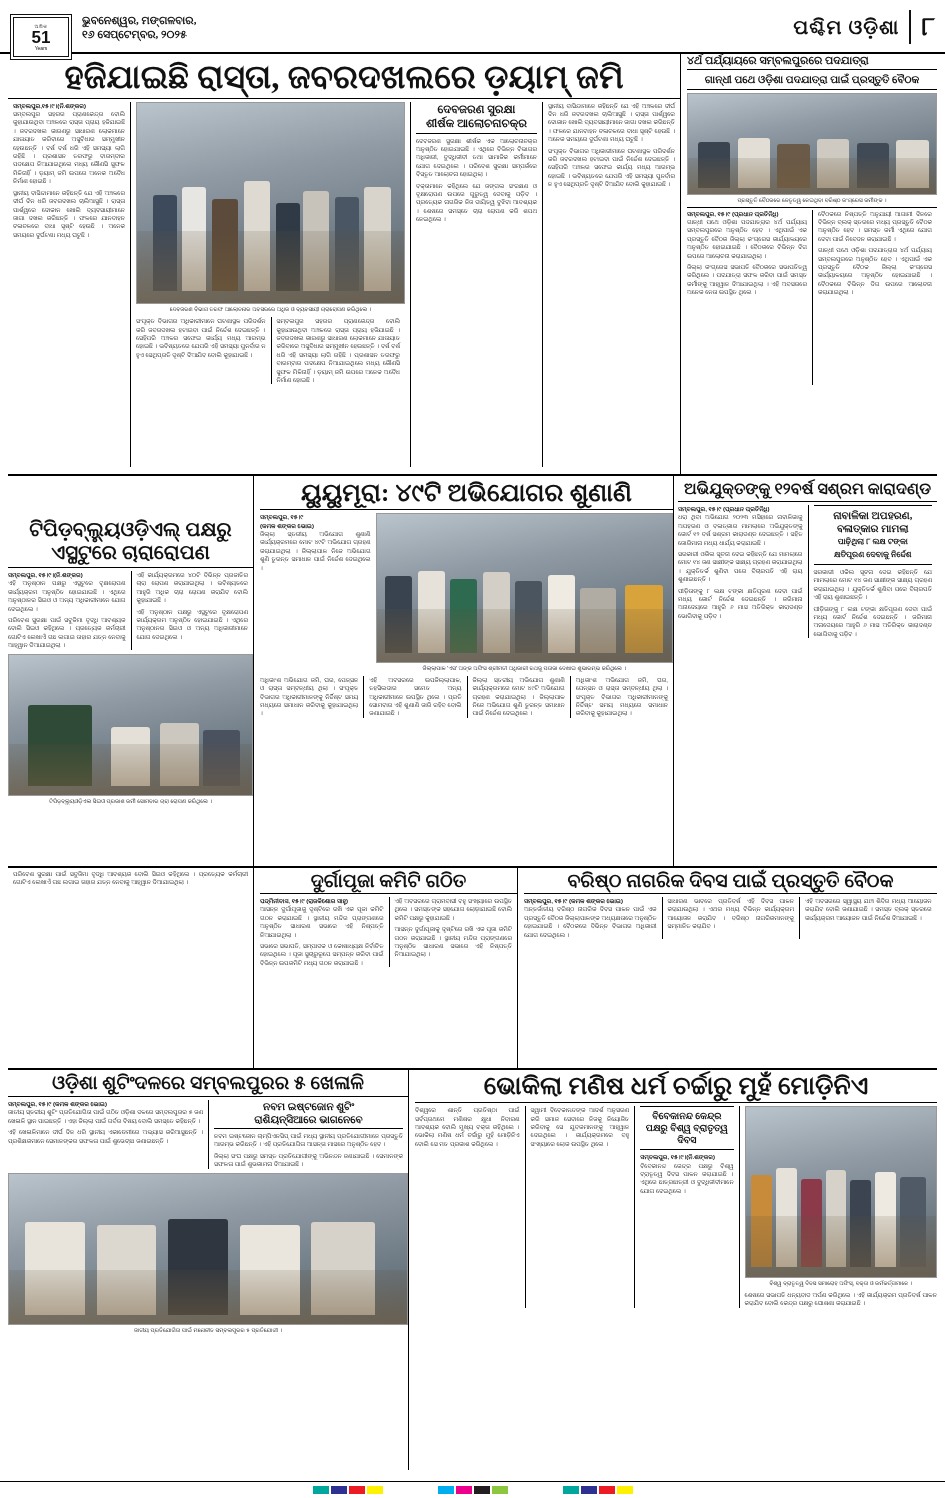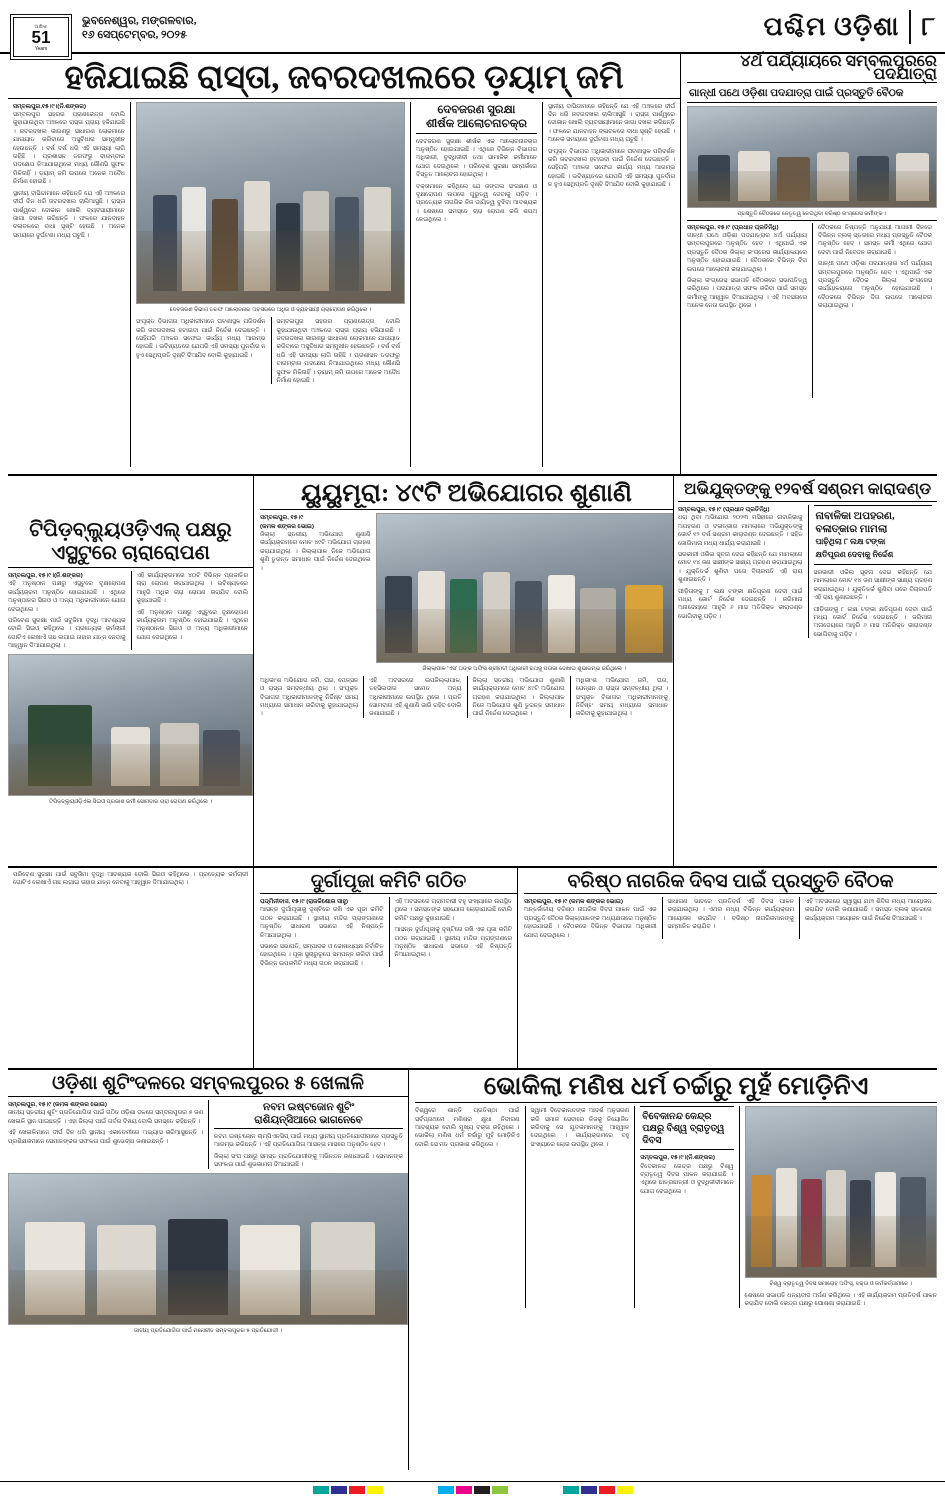--- a/index.html
+++ b/index.html
@@ -9,21 +9,21 @@
   
   .masthead{display:flex;align-items:center;justify-content:space-between;padding:6px 10px 4px 10px;border-bottom:2px solid #000;height:54px;box-sizing:border-box;}
   .mast-left{display:flex;align-items:center;gap:10px;}
   .logo-badge{width:60px;height:44px;border:1px solid #111;display:flex;flex-direction:column;align-items:center;justify-content:center;position:relative;background:#fff;margin-top:20px;}
   .logo-badge .lb-top{font-size:5px;letter-spacing:.5px;}
   .logo-badge .lb-num{font-size:17px;font-weight:bold;line-height:15px;}
   .logo-badge .lb-sub{font-size:5px;}
   .logo-badge:before{content:"";position:absolute;inset:2px;border:1px solid #111;}
   .mast-date{font-size:11px;line-height:14px;font-family:"Liberation Serif",serif;font-weight:bold;}
   .mast-right{display:flex;align-items:center;gap:10px;}
-  .mast-title{font-size:26px;font-weight:bold;font-family:"Liberation Serif",serif;letter-spacing:1px;}
+  .mast-title{font-size:20px;font-weight:bold;font-family:"Liberation Serif",serif;letter-spacing:1px;}
   .mast-sep{width:2px;height:34px;background:#111;}
   .mast-pageno{font-size:26px;font-weight:bold;font-family:"Liberation Serif",serif;}
 
   
   .rule{border-top:1px solid #000;}
   .thickrule{border-top:2px solid #000;}
   .hl{font-family:"Liberation Serif",serif;font-weight:bold;line-height:1.05;}
   .body-text{font-size:6.1px;line-height:8.4px;text-align:justify;font-family:"Liberation Sans",sans-serif;color:#1a1a1a;}
   .dateline{font-size:6.1px;font-weight:bold;line-height:8.4px;}
   .cap{font-size:5.6px;text-align:center;line-height:7.5px;padding:2px 2px 0 2px;}
@@ -33,21 +33,21 @@
 
   
   .band{padding:0 8px;box-sizing:border-box;}
   .cols{display:flex;}
   .col{padding:0 5px;box-sizing:border-box;}
   .vline{border-left:1px solid #000;}
 
   .lead-hl{font-size:33px;text-align:center;padding:6px 0 3px;}
   .sec-hl{font-size:25px;text-align:center;padding:4px 0 3px;}
   .sec-hl-sm{font-size:19px;text-align:center;padding:3px 0 2px;}
-  .boxhl{border-top:1px solid #000;border-bottom:1px solid #000;text-align:left;font-family:"Liberation Serif",serif;font-weight:bold;font-size:10.5px;line-height:13px;padding:3px 2px;margin:2px 0 3px;}
+  .boxhl{border-top:1px solid #000;border-bottom:1px solid #000;text-align:center;font-family:"Liberation Serif",serif;font-weight:bold;font-size:10.5px;line-height:13px;padding:3px 2px;margin:2px 0 3px;}
 
   .footer-bar{position:absolute;left:0;bottom:0;width:945px;height:16px;border-top:1px solid #000;display:flex;align-items:center;justify-content:center;gap:3px;}
   .swatch{width:16px;height:8px;}
   .seg{display:flex;gap:2px;margin:0 26px;}
 </style>
 </head>
 <body>
 
 <div class="page">
 
@@ -111,21 +111,21 @@
           <div class="body-text" style="margin-top:3px;">ବକ୍ତାମାନେ କହିଥିଲେ ଯେ ଜଙ୍ଗଲ ସଂରକ୍ଷଣ ଓ ବୃକ୍ଷରୋପଣ ଉପରେ ଗୁରୁତ୍ୱ ଦେବାକୁ ପଡ଼ିବ । ପ୍ରତ୍ୟେକ ନାଗରିକ ନିଜ ଦାୟିତ୍ୱ ବୁଝିବା ଆବଶ୍ୟକ । ଶେଷରେ ସମସ୍ତେ ଚାରା ରୋପଣ କରି ଶପଥ ନେଇଥିଲେ ।</div>
         </div>
         <div class="col vline" style="width:138px;">
           <div class="body-text">ସ୍ଥାନୀୟ ବାସିନ୍ଦାମାନେ କହିଛନ୍ତି ଯେ ଏହି ଅଞ୍ଚଳରେ ଦୀର୍ଘ ଦିନ ଧରି ଜବରଦଖଲ ଚାଲିଆସୁଛି । ରାସ୍ତା ପାର୍ଶ୍ୱରେ ଦୋକାନ ଖୋଲି ବ୍ୟବସାୟୀମାନେ ଜାଗା ଦଖଲ କରିଛନ୍ତି । ଫଳରେ ଯାନବାହନ ଚଳାଚଳରେ ବାଧା ସୃଷ୍ଟି ହେଉଛି । ଅନେକ ସମୟରେ ଦୁର୍ଘଟଣା ମଧ୍ୟ ଘଟୁଛି ।</div>
           <div class="body-text" style="margin-top:3px;">ସଂପୃକ୍ତ ବିଭାଗର ଅଧିକାରୀମାନେ ଘଟଣାସ୍ଥଳ ପରିଦର୍ଶନ କରି ଜବରଦଖଲ ହଟାଇବା ପାଇଁ ନିର୍ଦ୍ଦେଶ ଦେଇଛନ୍ତି । ସେହିପରି ଅଞ୍ଚଳର ସଫେଇ କାର୍ଯ୍ୟ ମଧ୍ୟ ଆରମ୍ଭ ହୋଇଛି । ଭବିଷ୍ୟତରେ ଯେପରି ଏହି ସମସ୍ୟା ପୁନର୍ବାର ନ ହୁଏ ସେଥିପ୍ରତି ଦୃଷ୍ଟି ଦିଆଯିବ ବୋଲି କୁହାଯାଇଛି ।</div>
         </div>
       </div>
     </div>
 
     <div class="vline" style="width:257px;padding-left:6px;box-sizing:border-box;">
-      <div class="hl" style="font-size:16px;text-align:right;line-height:13px;">୪ର୍ଥ ପର୍ଯ୍ୟାୟରେ ସମ୍ବଲପୁରରେ ପଦଯାତ୍ରା</div>
+      <div class="hl" style="font-size:11px;text-align:left;line-height:13px;">୪ର୍ଥ ପର୍ଯ୍ୟାୟରେ ସମ୍ବଲପୁରରେ ପଦଯାତ୍ରା</div>
       <div class="boxhl">ଗାନ୍ଧୀ ପଥେ ଓଡ଼ିଶା ପଦଯାତ୍ରା ପାଇଁ ପ୍ରସ୍ତୁତି ବୈଠକ</div>
       <div class="photo" style="height:100px;">
         <div class="fig" style="left:4%;width:13%;height:46%;background:#3a4450;"></div>
         <div class="fig" style="left:20%;width:13%;height:50%;background:#e2ded6;"></div>
         <div class="fig" style="left:36%;width:13%;height:44%;background:#6b5a48;"></div>
         <div class="fig" style="left:52%;width:13%;height:49%;background:#cfcac1;"></div>
         <div class="fig" style="left:68%;width:13%;height:45%;background:#404a56;"></div>
         <div class="fig" style="left:84%;width:13%;height:48%;background:#ddd8cf;"></div>
       </div>
       <div class="cap">ପ୍ରସ୍ତୁତି ବୈଠକରେ ନେତୃତ୍ୱ ନେଇଥିବା ବରିଷ୍ଠ କଂଗ୍ରେସ କର୍ମୀଙ୍କ ।</div>

